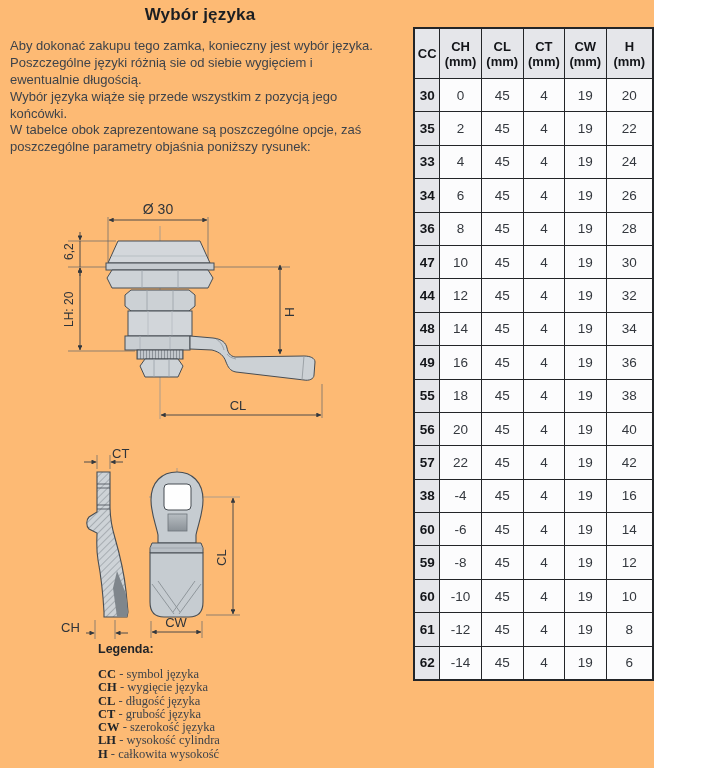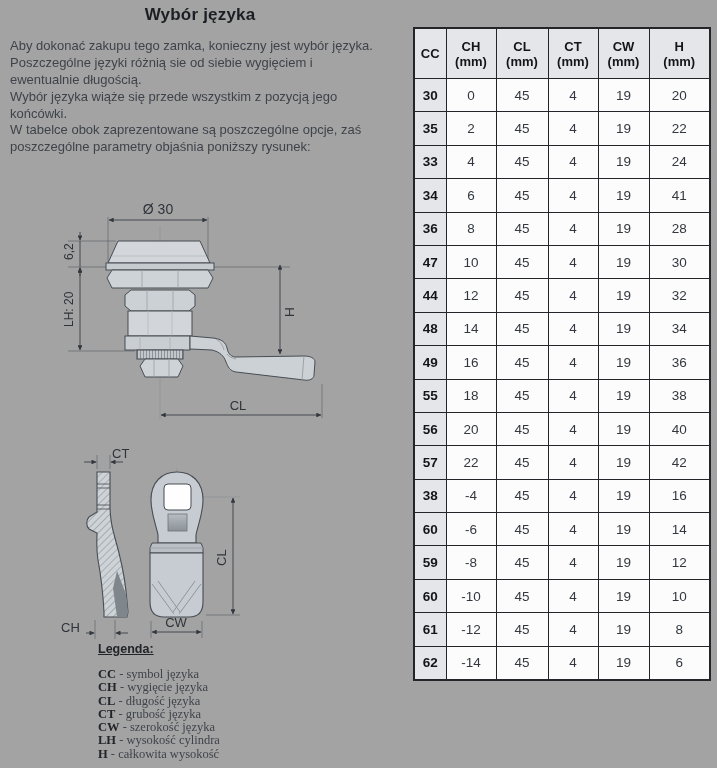--- a/index.html
+++ b/index.html
@@ -1,16 +1,16 @@
 <!DOCTYPE html>
 <html><head>
 <meta charset="utf-8">
 <style>
   html,body{margin:0;padding:0;background:#ffffff;}
-  .page{position:relative;width:717px;height:768px;background:#a3a3a3;overflow:hidden;
+  .page{position:relative;width:654px;height:768px;background:#fdba74;overflow:hidden;
         font-family:"Liberation Sans","DejaVu Sans",sans-serif;color:#3e434a;}
   .title{position:absolute;left:0;top:5px;width:400px;text-align:center;
          font-size:17px;font-weight:bold;color:#1b1e22;letter-spacing:.2px;}
   .para{position:absolute;left:10px;width:402px;font-size:13px;line-height:17px;
         color:#3e434a;white-space:pre-line;}
   #p1{top:37px;}
   #p2{top:121px;}
   .drawing{position:absolute;}
   #d1{left:40px;top:196px;}
   #d2{left:60px;top:436px;}
@@ -20,21 +20,21 @@
   table.spec{border-collapse:collapse;table-layout:fixed;background:#fcfcfd;
              border:2px solid #232528;}
   table.spec th,table.spec td{border:1px solid #232528;text-align:center;
              vertical-align:middle;padding:0;}
   table.spec th{background:#e5e6ea;height:49px;font-size:13px;line-height:15px;
              font-weight:bold;color:#131519;}
   table.spec td{height:32.4px;font-size:13.5px;color:#34383e;}
   table.spec td.cc{background:#e5e6ea;font-weight:bold;color:#131519;}
   
   .legend{position:absolute;left:98px;top:642px;font-size:12.5px;color:#3e434a;}
-  .legend-title{font-weight:bold;color:#212429;margin:0 0 12px 0;text-decoration:underline;}
+  .legend-title{font-weight:bold;color:#212429;margin:0 0 12px 0;}
   .legend-item{line-height:13.3px;font-family:Liberation Serif, serif;}
   .legend-item b{color:#212429;}
 </style>
 </head>
 <body>
 
 <div class="page">
 
   <div class="title">Wybór języka</div>
 
@@ -256,21 +256,21 @@
             <td>4</td>
             <td>19</td>
             <td>24</td>
           </tr>
           <tr>
             <td class="cc">34</td>
             <td>6</td>
             <td>45</td>
             <td>4</td>
             <td>19</td>
-            <td>41</td>
+            <td>26</td>
           </tr>
           <tr>
             <td class="cc">36</td>
             <td>8</td>
             <td>45</td>
             <td>4</td>
             <td>19</td>
             <td>28</td>
           </tr>
           <tr>

